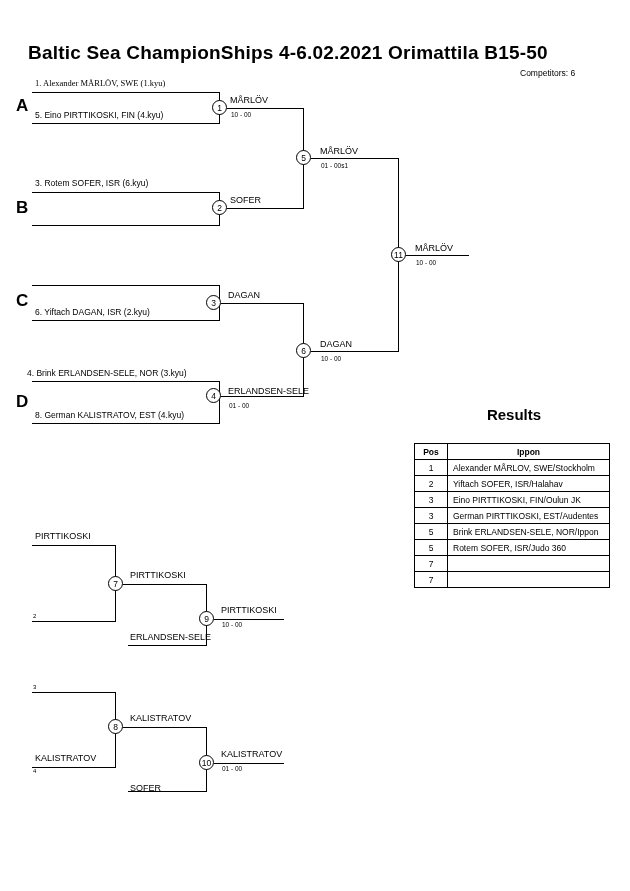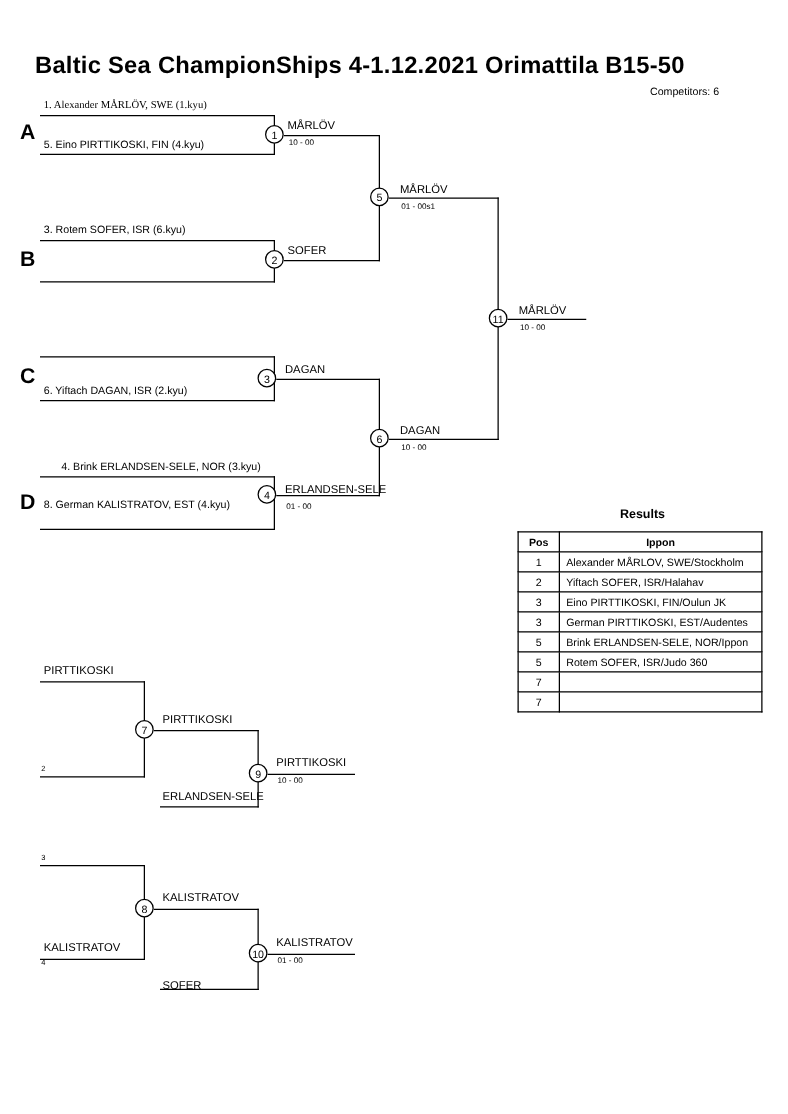--- a/index.html
+++ b/index.html
@@ -51,22 +51,22 @@
     border:1px solid #000;border-radius:50%;
     background:#fff;
     font-size:8.5px;
     line-height:15px;
     text-align:center;
     box-sizing:border-box;
   }
   
   #results-wrap{left:414px;top:406px;width:200px;}
   #results-title{
-    font-size:10px;font-weight:bold;text-align:center;
-    width:200px;margin-bottom:8px;
+    font-size:15px;font-weight:bold;text-align:center;
+    width:200px;margin-bottom:20px;
   }
   table.results{
     border-collapse:collapse;
     width:196px;
     table-layout:fixed;
     padding-left:12px;
   }
   table.results th, table.results td{
     border:1px solid #000;
     font-size:8.5px;
@@ -75,21 +75,21 @@
     overflow:hidden;
     white-space:nowrap;
   }
   table.results th{font-weight:bold;text-align:center;}
   table.results td.pos{width:28px;text-align:center;}
   table.results td.name{text-align:left;padding-left:5px;}
 </style>
 </head>
 <body>
 
-<div class="abs" id="title">Baltic Sea ChampionShips  4-1.12.2021  Orimattila   B15-50</div>
+<div class="abs" id="title">Baltic Sea ChampionShips  4-6.02.2021  Orimattila   B15-50</div>
 <div class="abs" id="competitors">Competitors: 6</div>
 
 <div class="abs grp" style="left:16px;top:96px;">A</div>
 <div class="abs grp" style="left:16px;top:198px;">B</div>
 <div class="abs grp" style="left:16px;top:291px;">C</div>
 <div class="abs grp" style="left:16px;top:392px;">D</div>
 
 <div class="ln hl abs" style="left:32px;top:92px;width:188px;"></div>
 <div class="ln hl abs" style="left:32px;top:123px;width:188px;"></div>
 <div class="ln vl abs" style="left:219px;top:92px;height:32px;"></div>
@@ -104,22 +104,22 @@
 
 <div class="ln hl abs" style="left:32px;top:285px;width:188px;"></div>
 <div class="ln hl abs" style="left:32px;top:320px;width:188px;"></div>
 <div class="ln vl abs" style="left:219px;top:285px;height:36px;"></div>
 <div class="abs entry" style="left:35px;top:272px;"></div>
 <div class="abs entry" style="left:35px;top:307px;">6. Yiftach DAGAN, ISR (2.kyu)</div>
 
 <div class="ln hl abs" style="left:32px;top:381px;width:188px;"></div>
 <div class="ln hl abs" style="left:32px;top:423px;width:188px;"></div>
 <div class="ln vl abs" style="left:219px;top:381px;height:43px;"></div>
-<div class="abs entry" style="left:49px;top:368px;">4. Brink ERLANDSEN-SELE, NOR (3.kyu)</div>
-<div class="abs entry" style="left:35px;top:398px;">8. German KALISTRATOV, EST (4.kyu)</div>
+<div class="abs entry" style="left:27px;top:368px;">4. Brink ERLANDSEN-SELE, NOR (3.kyu)</div>
+<div class="abs entry" style="left:35px;top:410px;">8. German KALISTRATOV, EST (4.kyu)</div>
 
 <div class="node abs" style="left:212px;top:100px;">1</div>
 <div class="ln hl abs" style="left:227px;top:108px;width:77px;"></div>
 <div class="abs adv" style="left:230px;top:95px;">MÅRLÖV</div>
 <div class="abs score" style="left:231px;top:111px;">10 - 00</div>
 
 <div class="node abs" style="left:212px;top:200px;">2</div>
 <div class="ln hl abs" style="left:227px;top:208px;width:77px;"></div>
 <div class="abs adv" style="left:230px;top:195px;">SOFER</div>
 <div class="abs score" style="left:231px;top:211px;"></div>

